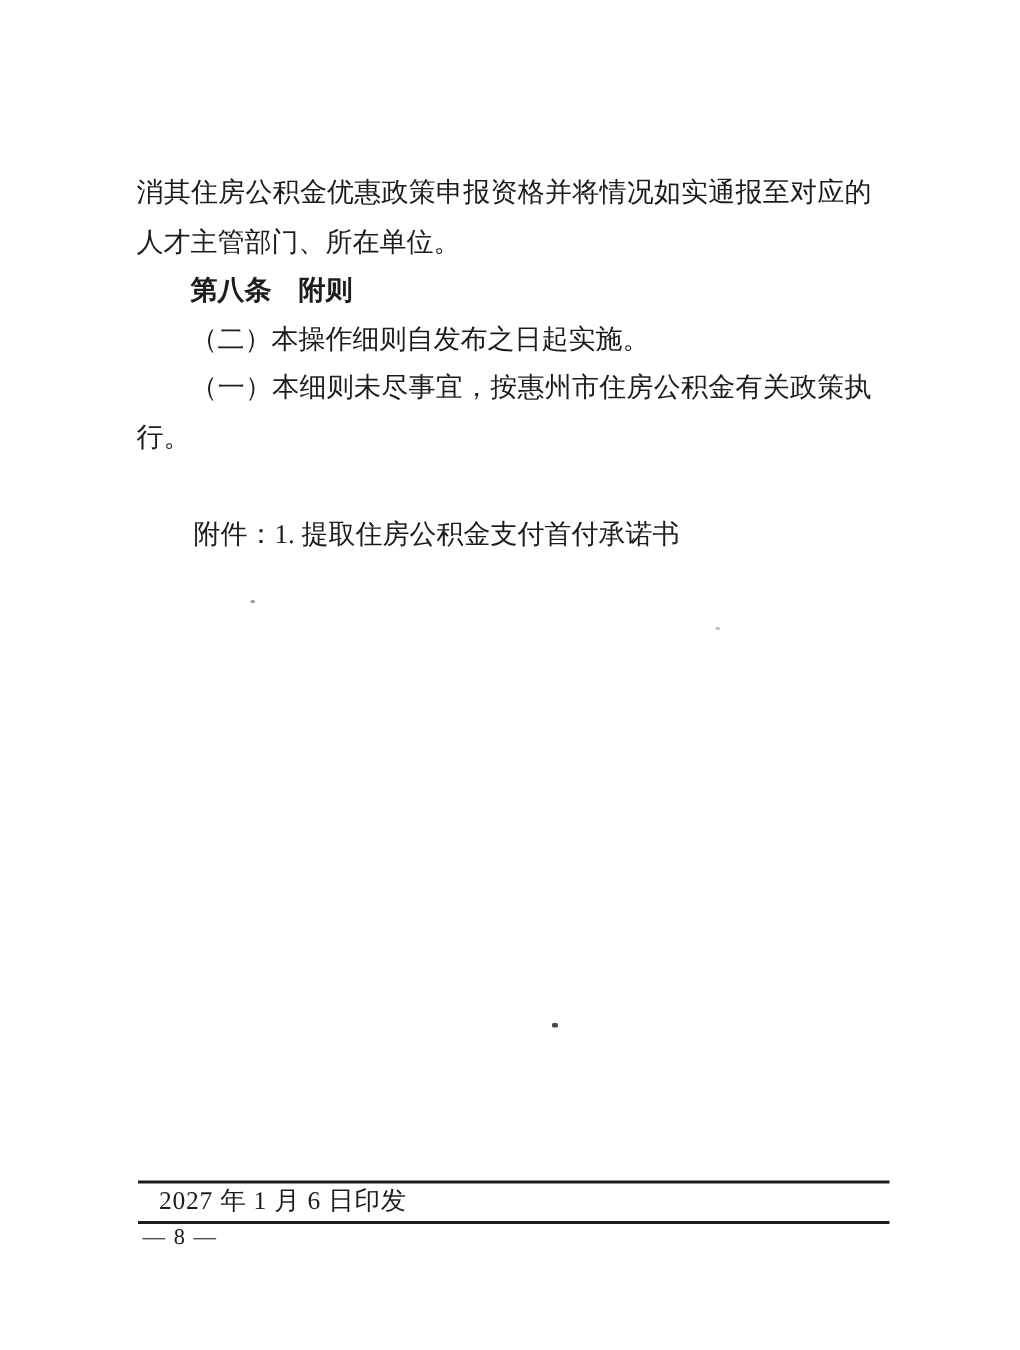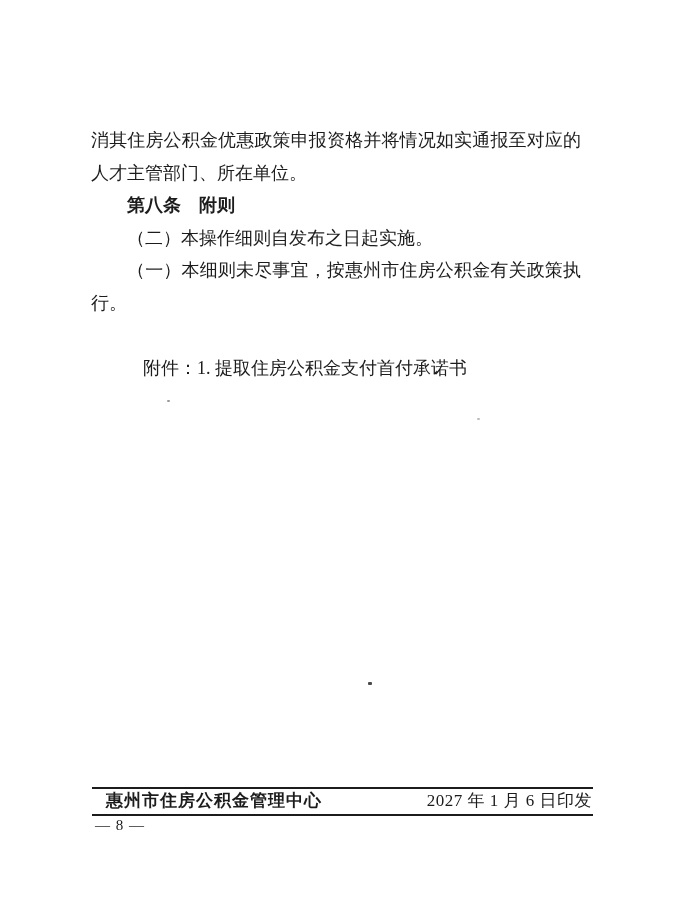--- a/index.html
+++ b/index.html
@@ -13,42 +13,42 @@
     height: 900px;
     background: #ffffff;
     color: #1c1c1c;
     font-family: "Liberation Serif", serif;
     overflow: hidden;
   }
   
   .content {
     position: absolute;
     left: 91px;
-    top: 124px;
+    top: 112px;
     width: 490px;
     font-size: 18px;
     line-height: 32.5px;
     letter-spacing: 0;
     text-align: justify;
   }
   .content p {
     margin: 0;
   }
   .para-indent {
     text-indent: 2em;
   }
   .article-heading {
     text-indent: 2em;
     font-family: "Liberation Sans", sans-serif;
     font-weight: bold;
   }
   
   .attachments {
     margin-top: 32.5px;
-    margin-left: 52px;
+    margin-left: 38px;
     text-align: left;
   }
   .att-line2 {
     margin-left: 55px;
   }
   
   .footer {
     position: absolute;
     left: 92px;
     top: 787px;
@@ -108,19 +108,18 @@
         <span>附件：</span><span>1. 提取住房公积金支付首付承诺书</span>
       </div>
     </div>
   </div>
 
   <div class="speck speck-1"></div>
   <div class="speck speck-2"></div>
   <div class="speck speck-3"></div>
 
   <div class="footer">
-    <span class="issuer">惠州市住房公积金管理中心</span>
     <span class="print-date">2027 年 1 月 6 日印发</span>
   </div>
 
   <div class="page-number">— 8 —</div>
 
 </div>
 
 </body></html>

